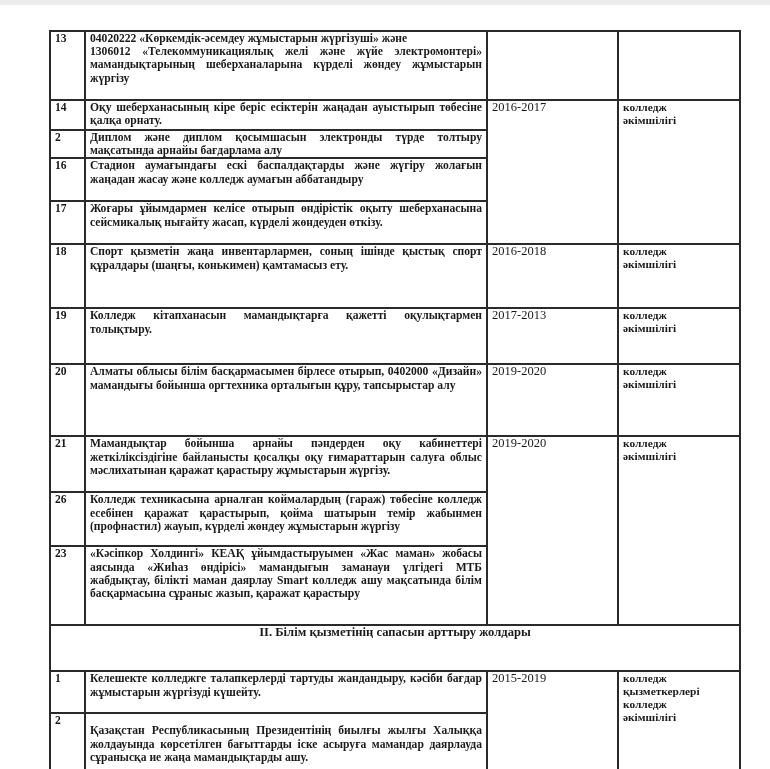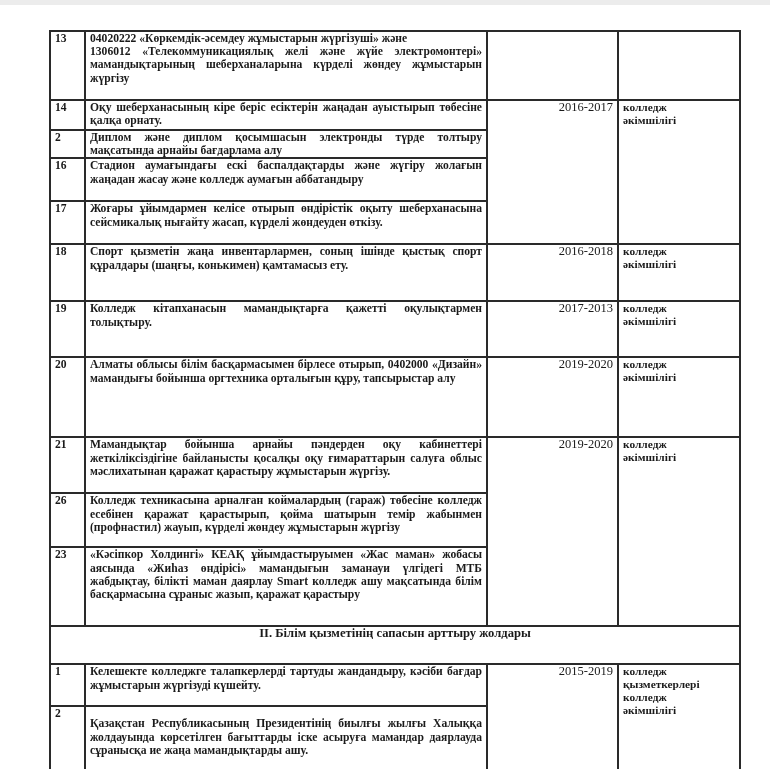--- a/index.html
+++ b/index.html
@@ -13,21 +13,21 @@
     border-collapse: collapse; table-layout: fixed;
     font-size: 11.6px; line-height: 13.2px; font-weight: bold;
   }
   table.doc td { border: 2px solid #2a2a2a; padding: 0 4px; vertical-align: top; }
   col.c-num { width: 35px; }
   col.c-task { width: 402px; }
   col.c-period { width: 131px; }
   col.c-resp { width: 122px; }
   td.num { padding-left: 5px; padding-top: 1px; }
   td.task { text-align: justify; text-align-last: left; padding-top: 1px; padding-right: 5px; }
-  td.period { text-align: right; vertical-align: middle; font-weight: normal; font-size: 12.5px; }
+  td.period { text-align: left; vertical-align: middle; font-weight: normal; font-size: 12.5px; }
   td.resp { text-align: left; vertical-align: middle; font-size: 11.4px; line-height: 13px; }
   td.section { text-align: center; vertical-align: middle; font-size: 12.6px; }
   .line { display: block; }
   .resp-line { display: block; }
   td.task.pad-top { padding-top: 10px; }
 </style>
 </head>
 <body>
 
 <div class="topbar"></div>
@@ -69,41 +69,41 @@
     <tr style="height:43px">
       <td class="num">16</td>
       <td class="task">Стадион аумағындағы ескі баспалдақтарды және жүгіру жолағын жаңадан жасау және колледж аумағын аббатандыру</td>
     </tr>
 
     <tr style="height:43px">
       <td class="num">17</td>
       <td class="task">Жоғары ұйымдармен келісе отырып өндірістік оқыту шеберханасына сейсмикалық нығайту жасап, күрделі жөндеуден өткізу.</td>
     </tr>
 
-    <tr style="height:57px">
+    <tr style="height:64px">
       <td class="num">18</td>
       <td class="task">Спорт қызметін жаңа инвентарлармен, соның ішінде қыстық спорт құралдары (шаңғы, конькимен) қамтамасыз ету.</td>
       <td class="period">2016-2018</td>
       <td class="resp">
         <span class="resp-line">колледж</span>
         <span class="resp-line">әкімшілігі</span>
       </td>
     </tr>
 
     <tr style="height:56px">
       <td class="num">19</td>
       <td class="task">Колледж кітапханасын мамандықтарға қажетті оқулықтармен толықтыру.</td>
       <td class="period">2017-2013</td>
       <td class="resp">
         <span class="resp-line">колледж</span>
         <span class="resp-line">әкімшілігі</span>
       </td>
     </tr>
 
-    <tr style="height:80px">
+    <tr style="height:72px">
       <td class="num">20</td>
       <td class="task">Алматы облысы білім басқармасымен бірлесе отырып, 0402000 «Дизайн» мамандығы бойынша оргтехника орталығын құру, тапсырыстар алу</td>
       <td class="period">2019-2020</td>
       <td class="resp">
         <span class="resp-line">колледж</span>
         <span class="resp-line">әкімшілігі</span>
       </td>
     </tr>
 
     <tr style="height:56px">
@@ -119,21 +119,21 @@
     <tr style="height:54px">
       <td class="num">26</td>
       <td class="task">Колледж техникасына арналған коймалардың (гараж) төбесіне колледж есебінен қаражат қарастырып, қойма шатырын темір жабынмен (профнастил) жауып, күрделі жөндеу жұмыстарын жүргізу</td>
     </tr>
 
     <tr style="height:79px">
       <td class="num">23</td>
       <td class="task">«Кәсіпкор Холдингі» КЕАҚ ұйымдастыруымен «Жас маман» жобасы аясында «Жиһаз өндірісі» мамандығын заманауи үлгідегі МТБ жабдықтау, білікті маман даярлау Smart колледж ашу мақсатында білім басқармасына сұраныс жазып, қаражат қарастыру</td>
     </tr>
 
-    <tr style="height:38px">
+    <tr style="height:46px">
       <td class="section" colspan="4">ІІ. Білім қызметінің сапасын арттыру жолдары</td>
     </tr>
 
     <tr style="height:42px">
       <td class="num">1</td>
       <td class="task">Келешекте колледжге талапкерлерді тартуды жандандыру, кәсіби бағдар жұмыстарын жүргізуді күшейту.</td>
       <td class="period" rowspan="2">2015-2019</td>
       <td class="resp" rowspan="2">
         <span class="resp-line">колледж</span>
         <span class="resp-line">қызметкерлері</span>

